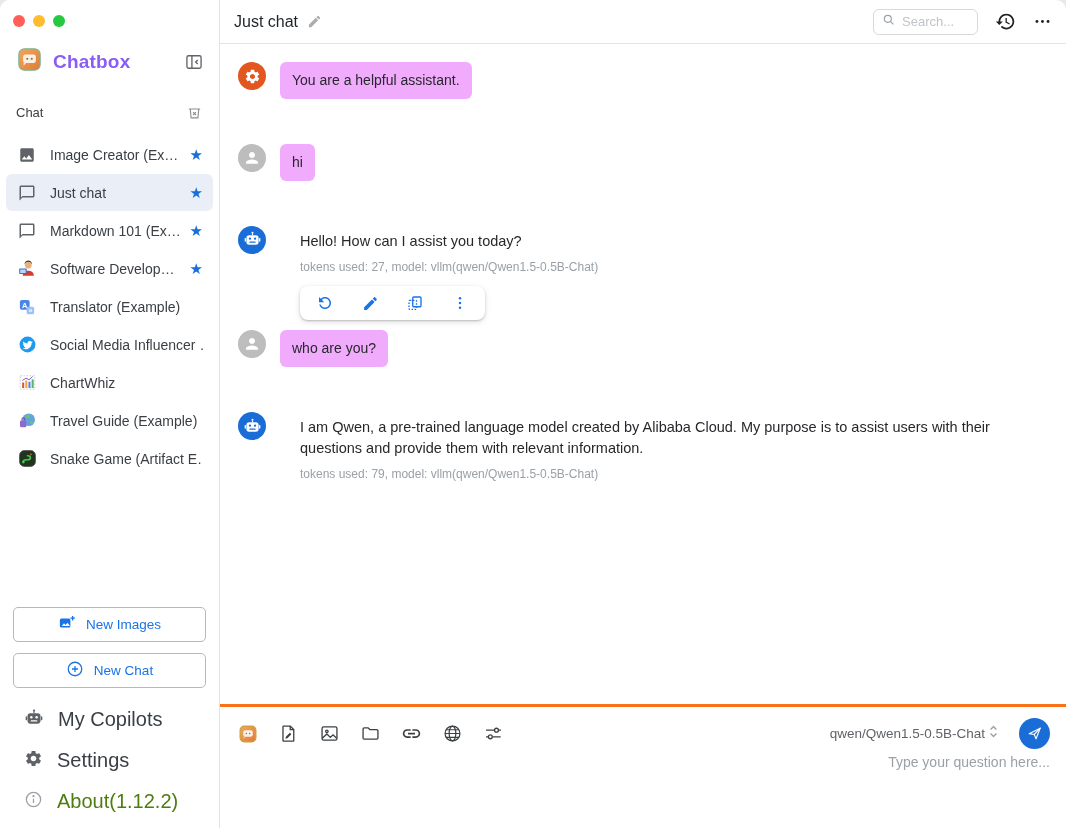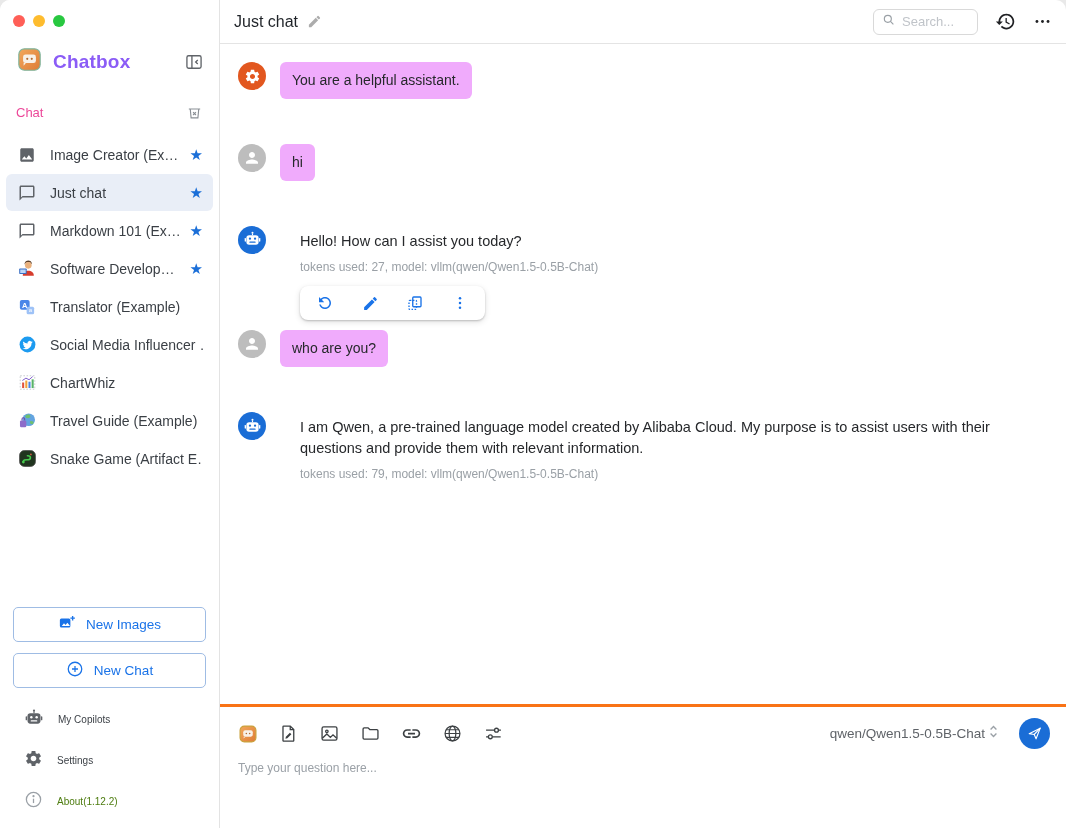--- a/index.html
+++ b/index.html
@@ -13,37 +13,37 @@
   .traffic { display:flex; gap:8px; padding:15px 0 0 13px; }
   .traffic span { width:12px; height:12px; border-radius:50%; display:block; }
   .t-close{background:#ff5f57}.t-min{background:#febc2e}.t-max{background:#28c840}
 
   .app-row { display:flex; align-items:center; margin:19px 14px 0 16px; }
   .app-title { font-size:19px; font-weight:bold; color:#8b5cf6; margin-left:10px; letter-spacing:.2px; }
   .collapse-btn { margin-left:auto; width:22px; height:22px; display:flex; align-items:center;
                   justify-content:center; cursor:pointer; }
 
   .section-row { display:flex; align-items:center; margin:27px 16px 0 16px; }
-  .section-label { font-size:13px; color:#ec4899; }
+  .section-label { font-size:13px; color:#404040; }
   .section-row .ico { margin-left:auto; }
 
   .nav-list { margin-top:14px; }
   .nav-item { display:flex; align-items:center; height:37px; margin:1px 6px; padding:0 10px 0 11px;
               border-radius:6px; cursor:pointer; }
   .nav-item.selected { background:#e9eef7; }
   .nav-icon { width:20px; height:20px; flex:none; display:flex; align-items:center; justify-content:center; }
   .nav-label { font-size:14px; color:#3a3f45; margin-left:13px; white-space:nowrap; overflow:hidden; }
   .star { margin-left:auto; color:#1b6fd8; font-size:15px; line-height:1; padding-left:6px; cursor:pointer; }
 
   .sidebar-bottom { margin-top:auto; padding:0 13px 6px 13px; }
   .side-btn { height:35px; border:1px solid #9fbce4; border-radius:5px; display:flex; align-items:center;
               justify-content:center; gap:10px; color:#1a73e8; font-size:13.5px; margin-bottom:11px;
               background:#fff; cursor:pointer; width:100%; }
   .footer-item { display:flex; align-items:center; height:41px; padding:0 10px 0 11px; cursor:pointer; }
-  .footer-item .lbl { font-size:10px; color:#3a3f45; margin-left:14px; }
+  .footer-item .lbl { font-size:20px; color:#3a3f45; margin-left:14px; }
   .footer-item.muted .lbl { color:#4d7c0f; }
 
   
   .main { flex:1; display:flex; flex-direction:column; min-width:0; }
   .chat-header { height:44px; flex:none; display:flex; align-items:center; padding:0 14px;
                  border-bottom:1px solid #e4e4e4; }
   .chat-title { font-size:16px; color:#1f2328; }
   .edit-title { margin-left:9px; cursor:pointer; display:flex; }
   .header-right { margin-left:auto; display:flex; align-items:center; gap:17px; }
   .search-box { width:105px; height:26px; border:1px solid #d9d9d9; border-radius:6px; display:flex;
@@ -74,22 +74,22 @@
 
   
   .composer { flex:none; height:124px; border-top:3px solid #f97316; padding:11px 16px 0 18px; }
   .composer-row1 { display:flex; align-items:center; }
   .composer-icons { display:flex; align-items:center; gap:20px; }
   .composer-right { margin-left:auto; display:flex; align-items:center; gap:6px; }
   .model-select { display:flex; align-items:center; gap:3px; cursor:pointer; }
   .model-label { font-size:13.5px; color:#5f6368; }
   .send-btn { width:31px; height:31px; border-radius:50%; background:#1a6dd6; display:flex;
               align-items:center; justify-content:center; margin-left:14px; cursor:pointer; }
-  .composer textarea { border:none; outline:none; resize:none; width:100%; margin-top:12px;
-                       font-family:inherit; font-size:12px; color:#26282b; height:48px; background:transparent; }
+  .composer textarea { border:none; outline:none; resize:none; width:100%; margin-top:5px;
+                       font-family:inherit; font-size:14px; color:#26282b; height:48px; background:transparent;text-align:right; }
   .composer textarea::placeholder { color:#9ba1a7; }
 </style>
 </head>
 <body>
 
 <div class="window">
 
   <div class="sidebar">
     <div class="traffic">
       <span class="t-close"></span>

